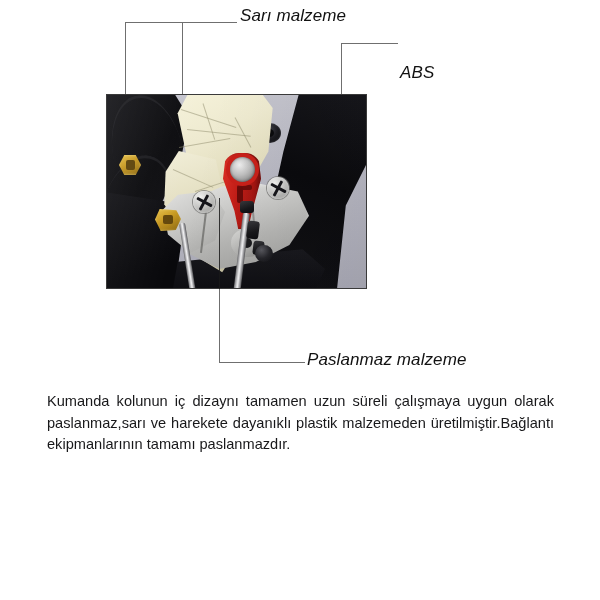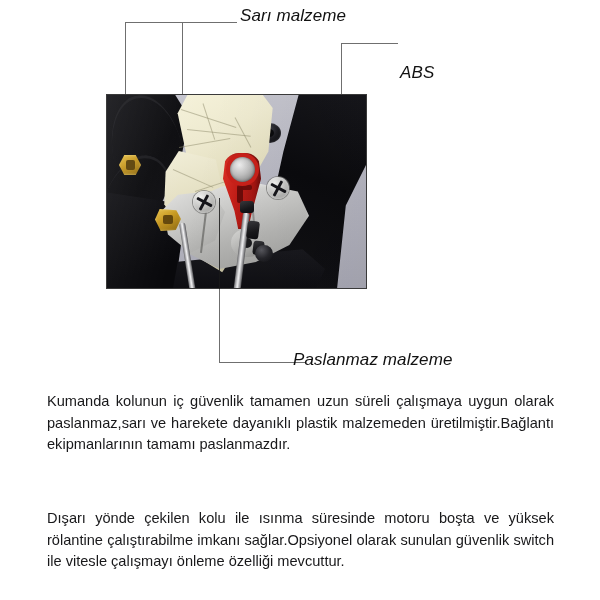--- a/index.html
+++ b/index.html
@@ -19,21 +19,21 @@
   .callout-label {
     position: absolute;
     font-style: italic;
     font-size: 17px;
     color: #111111;
     white-space: nowrap;
     letter-spacing: 0.1px;
   }
   #label-sari { left: 240px; top: 6px; }
   #label-abs  { left: 400px; top: 31px; margin-top: 32px; }
-  #label-paslanmaz { left: 293px; top: 350px; }
+  #label-paslanmaz { left: 307px; top: 350px; }
 
   
   .lead-h, .lead-v {
     position: absolute;
     background: #6f6f6f;
   }
   .lead-h { height: 1px; }
   .lead-v { width: 1px; }
 
   #lead-sari-h   { left: 125px; top: 22px;  width: 112px; }
@@ -394,17 +394,16 @@
       <div class="rod-joint" id="joint-2"></div>
       <div class="rod-joint" id="joint-3"></div>
       <div id="pivot"></div>
 
       <div id="photo-sheen"></div>
     </div>
   </div>
 
   <div id="lead-pas-inner"></div>
 
-  <p class="para" id="para-1">Kumanda kolunun iç güvenlik tamamen uzun süreli çalışmaya uygun olarak paslanmaz,sarı ve harekete dayanıklı plastik malzemeden üretilmiştir.Bağlantı ekipmanlarının tamamı paslanmazdır.</p>
-
-  <p class="para" id="para-2">Dışarı yönde çekilen kolu ile ısınma süresinde motoru boşta ve yüksek rölantine çalıştırabilme imkanı sağlar.Opsiyonel olarak sunulan güvenlik switch ile vitesle çalışmayı önleme özelliği mevcuttur.</p>
+  <p class="para" id="para-1">Kumanda kolunun iç dizaynı tamamen uzun süreli çalışmaya uygun olarak paslanmaz,sarı ve harekete dayanıklı plastik malzemeden üretilmiştir.Bağlantı ekipmanlarının tamamı paslanmazdır.</p>
+
 
 </div>
 
 </body></html>

